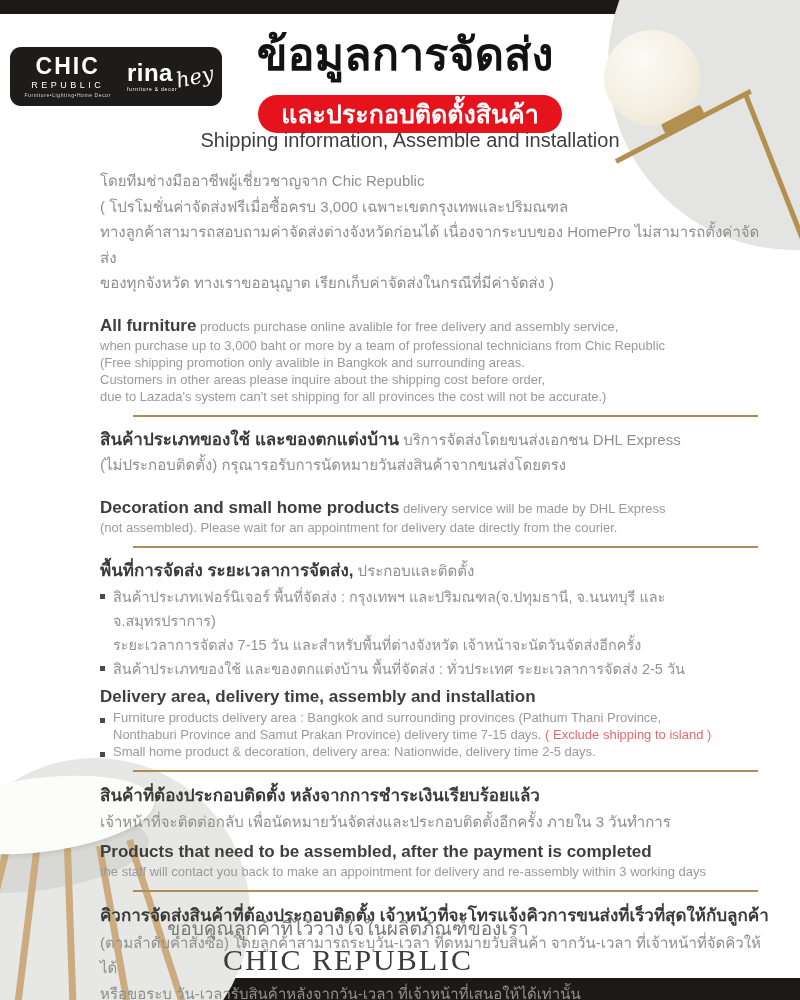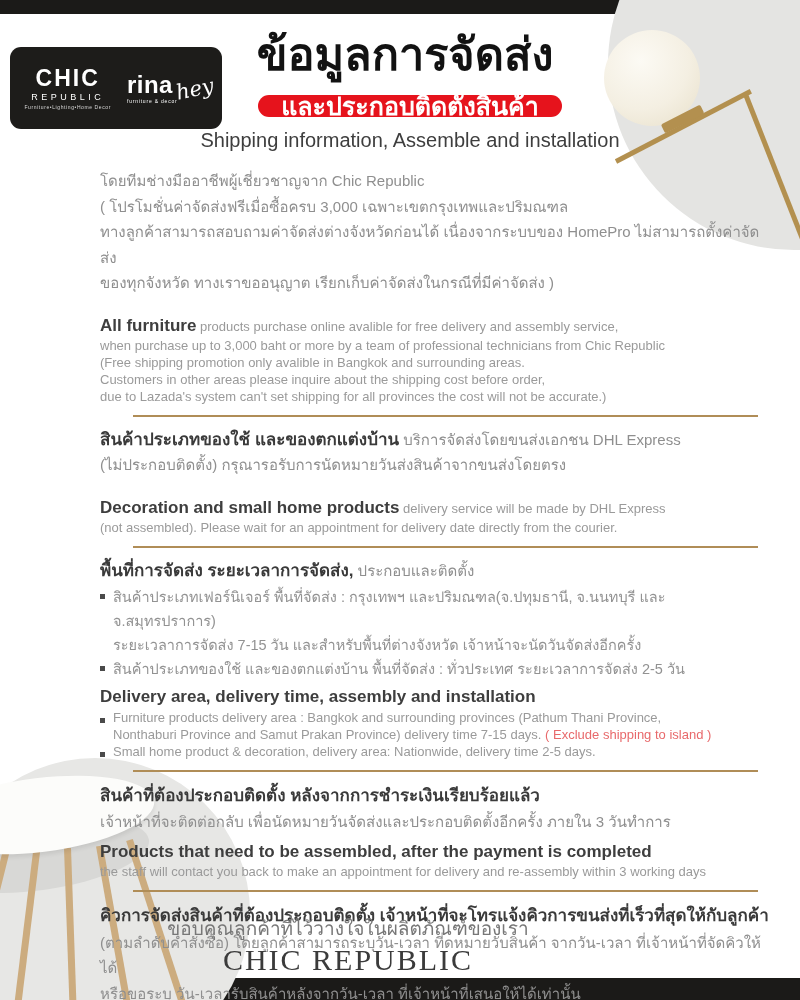--- a/index.html
+++ b/index.html
@@ -25,34 +25,34 @@
     background:#d8d8d6;transform:rotate(-8deg);z-index:3;}
   .stool-disc{position:absolute;left:-75px;top:778px;width:230px;height:74px;border-radius:50%;
     background:#fcfcfa;transform:rotate(-7deg);z-index:4;box-shadow:0 3px 4px rgba(0,0,0,0.08);}
   .leg{position:absolute;width:7px;background:#ccac7f;z-index:3;transform-origin:top center;}
   .leg1{left:6px;top:838px;height:175px;transform:rotate(14deg);}
   .leg2{left:34px;top:844px;height:170px;transform:rotate(7deg);}
   .leg3{left:64px;top:848px;height:165px;transform:rotate(-2deg);}
   .leg4{left:96px;top:846px;height:168px;transform:rotate(-10deg);}
   .leg5{left:126px;top:840px;height:175px;transform:rotate(-18deg);}
   
-  .logo-block{position:absolute;left:10px;top:47px;width:212px;height:82px;background:#1d1c1a;
+  .logo-block{position:absolute;left:10px;top:47px;width:212px;height:59px;background:#1d1c1a;
     border-radius:11px;z-index:5;display:flex;align-items:center;justify-content:center;gap:16px;}
   .chic-logo{text-align:center;color:#fff;line-height:1;}
   .chic-logo .l1{font-size:23px;font-weight:bold;letter-spacing:2px;}
   .chic-logo .l2{font-size:9px;letter-spacing:3.5px;margin-top:3px;}
   .chic-logo .l3{font-size:5px;letter-spacing:0.6px;margin-top:3px;color:#d8d8d8;}
   .rina-logo{color:#fff;line-height:1;position:relative;padding-right:30px;}
   .rina-logo .r1{font-size:24px;font-weight:bold;letter-spacing:0.5px;}
   .rina-logo .r2{font-size:5px;letter-spacing:0.8px;margin-top:2px;}
   .rina-logo .r3{position:absolute;right:-6px;top:6px;font-family:"DejaVu Serif",serif;
     font-style:italic;font-size:21px;transform:rotate(-12deg);}
   .title-thai{position:absolute;left:235px;top:28px;width:340px;text-align:center;z-index:5;
     font-size:45px;font-weight:bold;color:#121212;line-height:1.2;}
-  .badge{position:absolute;left:258px;top:95px;width:304px;height:22px;border-radius:19px;
+  .badge{position:absolute;left:258px;top:95px;width:304px;height:38px;border-radius:19px;
     z-index:5;display:flex;align-items:center;justify-content:center;
     color:#ffffff;font-size:25px;font-weight:bold;}
   .subtitle{position:absolute;left:150px;top:129px;width:520px;text-align:center;z-index:5;
     font-size:20px;color:#3e3e3e;}
   
   .content{position:absolute;left:100px;top:168px;width:672px;z-index:6;}
   .thai-reg{font-size:15px;color:#8f8f8f;line-height:25.5px;}
   .thai-bold{font-size:17px;font-weight:bold;color:#3a3a3a;}
   .en-reg{font-size:13px;color:#9a9a9a;line-height:17px;}
   .en-bold{font-size:17px;font-weight:bold;color:#3e3e3e;}

